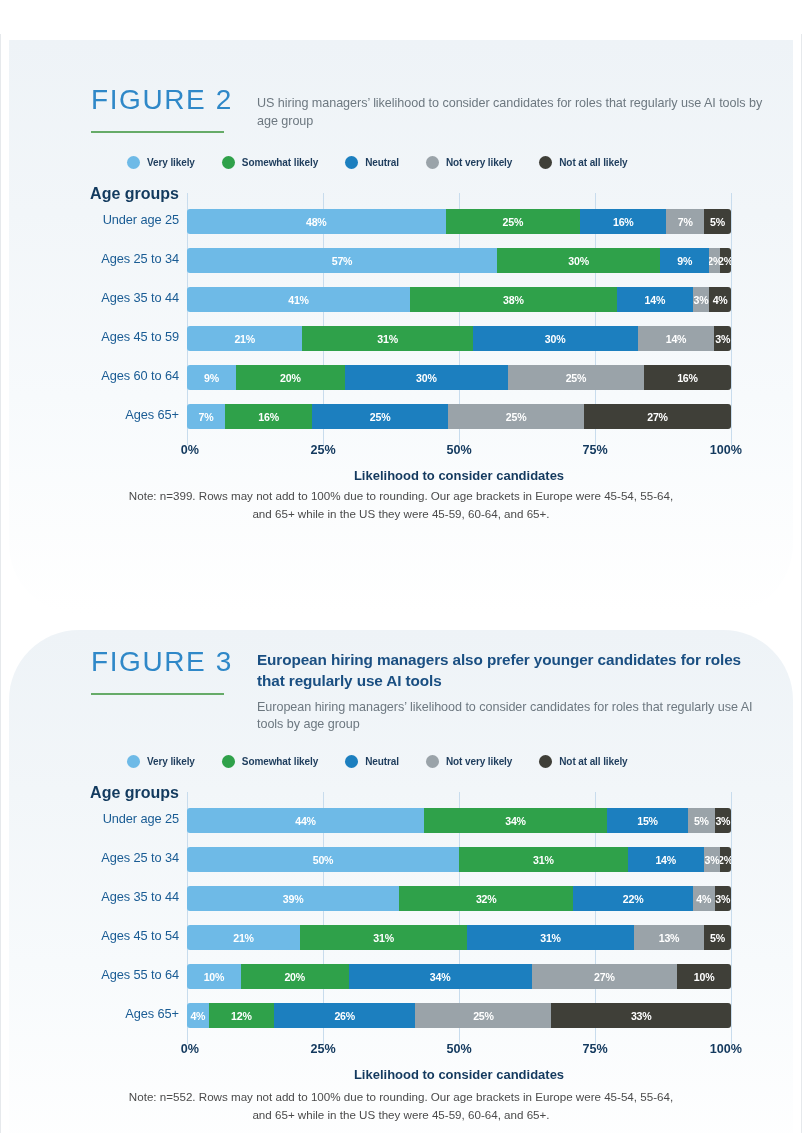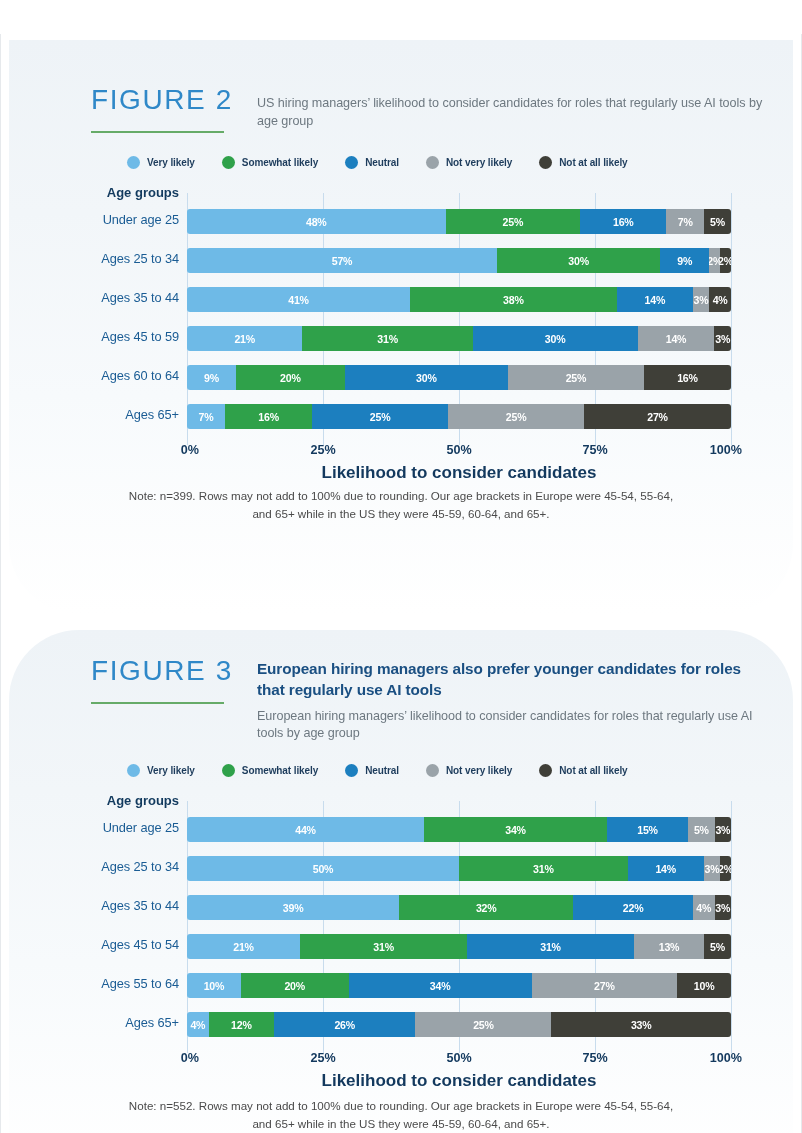--- a/index.html
+++ b/index.html
@@ -34,21 +34,21 @@
     top:596px;height:536px;
     border-radius:70px 70px 0 0;
   }
 
   
   .fig-head{
     position:relative;
     padding:46px 30px 0 82px;
     display:flex;
   }
-  .fig-card.card3 .fig-head{padding-top:27px;}
+  .fig-card.card3 .fig-head{padding-top:18px;}
   .fig-num-col{width:166px;flex:0 0 166px;}
   .fig-num{
     font-size:28px;letter-spacing:1.6px;color:#2f88c8;
     font-weight:400;line-height:1;
     font-family:"Liberation Sans", sans-serif;
   }
   .fig-rule{
     margin-top:17px;width:133px;height:2px;background:#66ab68;
   }
   .fig-txt-col{flex:1;padding-top:2px;}
@@ -80,21 +80,21 @@
   
   .chart{
     position:relative;
     margin-top:16px;
     height:290px;
   }
   .chart-inner{position:relative;height:100%;}
   .axis-head{
     position:absolute;left:0;top:0;width:170px;
     text-align:right;
-    font-size:13px;font-weight:bold;color:#123a5e;
+    font-size:16px;font-weight:bold;color:#123a5e;
   }
   .plot{
     position:absolute;left:178px;top:0;width:544px;height:100%;
   }
   .gridlines{position:absolute;inset:0;}
   .gridline{
     position:absolute;top:8px;bottom:30px;width:1px;background:#c8dced;
   }
   .rows{position:absolute;left:0;right:0;top:24px;}
   .row{
@@ -125,21 +125,21 @@
   }
   .xtick{
     position:absolute;top:0;
     font-size:12.6px;font-weight:bold;color:#13395e;
     transform:translateX(-50%);
     white-space:nowrap;
   }
   .xtitle{
     position:absolute;left:0;right:0;bottom:-8px;
     text-align:center;
-    font-size:17px;font-weight:bold;color:#13395e;
+    font-size:13px;font-weight:bold;color:#13395e;
   }
 
   
   .note{
     margin-top:8px;
     text-align:center;
     font-size:11.6px;color:#4a4a4a;line-height:1.52;
     padding:0 112px;
   }
   .fig-card.card2 .note{margin-top:12px;}

